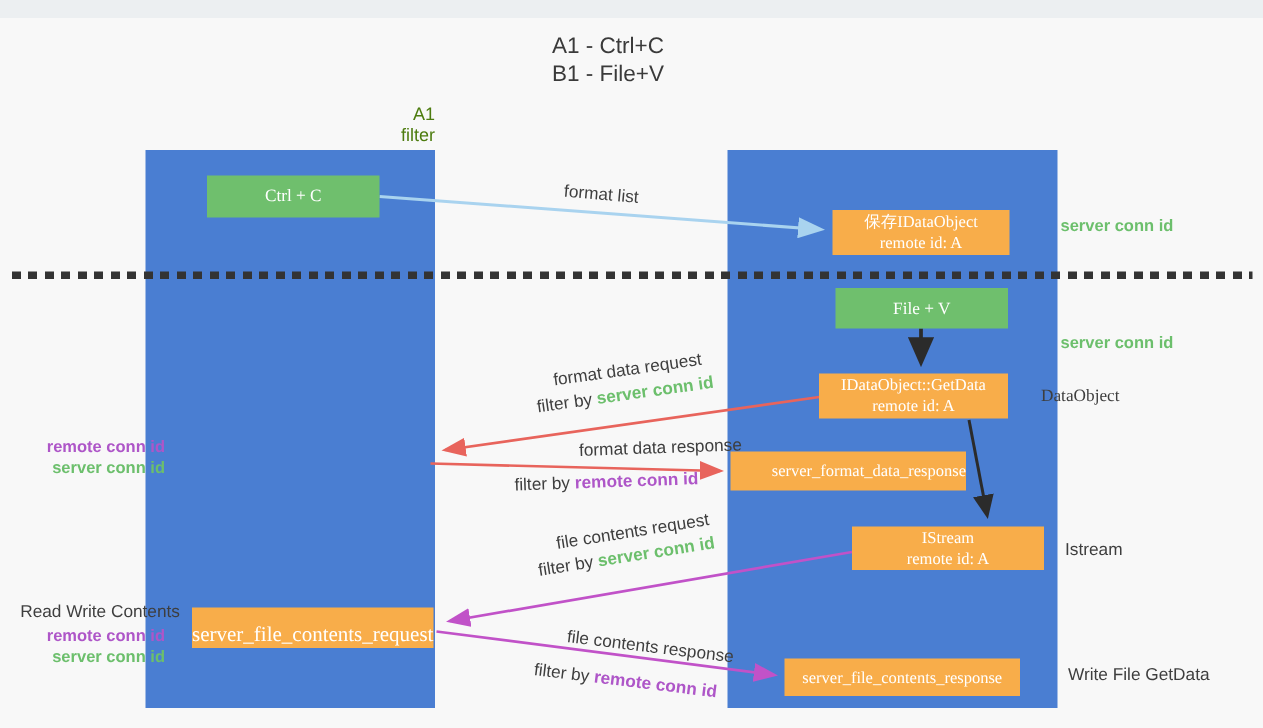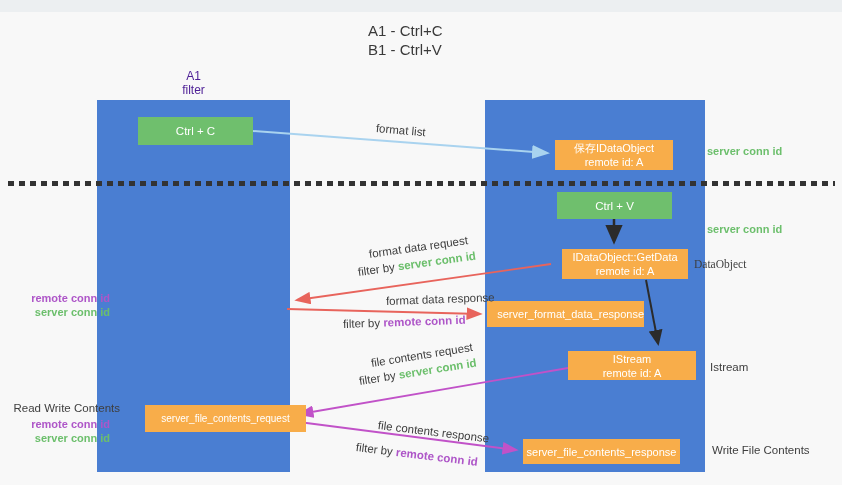--- a/index.html
+++ b/index.html
@@ -12,27 +12,27 @@
     background: #f8f8f8;
     overflow: hidden;
     margin: 12px auto;
   }
   .abs { position: absolute; }
   .title {
     left: 368px; top: 9px;
     font-size: 15px; line-height: 19px; color: #3a3a3a;
   }
   .col-header {
-    text-align: center; font-size: 12px; line-height: 14px; color: #4c1d95;
+    text-align: right; font-size: 12px; line-height: 14px; color: #4d7c0f;
   }
   .lifeline {
     background: #4a7ed2;
   }
   .node {
-    color: #fff; text-align: center; font-size: 11.5px;
+    color: #fff; text-align: center; font-size: 11.5px; font-family: Liberation Serif, serif;
   }
   .node.green { background: #6fbf6d; }
   .node.orange { background: #f8ad4a; }
   .node.single { display: flex; align-items: center; justify-content: center; }
   .node.double { display: flex; flex-direction: column; align-items: center; justify-content: center; font-size: 11px; line-height: 14px; }
   .dotted-line {
     left: 8px; top: 169px; width: 827px; height: 5px;
     background: repeating-linear-gradient(90deg, #333 0 6px, transparent 6px 11px);
   }
   .flow-label {
@@ -47,21 +47,21 @@
   .left-stack { text-align: right; line-height: 14px; }
   svg.arrows { left: 0; top: 0; pointer-events: none; }
 </style>
 </head>
 <body>
 
 <div id="canvas">
 
   <div class="abs title">
     <div>A1 - Ctrl+C</div>
-    <div>B1 - Ctrl+V</div>
+    <div>B1 - File+V</div>
   </div>
 
   <div class="abs col-header" style="left:97px; top:57px; width:193px;">
     <div>A1</div>
     <div>filter</div>
   </div>
 
   <div class="abs lifeline" style="left:97px; top:88px; width:193px; height:372px;"></div>
   <div class="abs lifeline" style="left:485px; top:88px; width:220px; height:372px;"></div>
 
@@ -87,32 +87,32 @@
     <line x1="287" y1="297" x2="480" y2="302" stroke="#e8645c" stroke-width="1.8" marker-end="url(#head-red)"></line>
     <line x1="568" y1="356" x2="300" y2="402" stroke="#c152c8" stroke-width="1.8" marker-end="url(#head-magenta)"></line>
     <line x1="291" y1="409" x2="516" y2="438" stroke="#c152c8" stroke-width="1.8" marker-end="url(#head-magenta)"></line>
   </svg>
 
   <div class="abs dotted-line"></div>
 
   <div class="abs node green single" style="left:138px; top:105px; width:115px; height:28px;">
     <span>Ctrl + C</span>
   </div>
-  <div class="abs node orange single" style="left:145px; top:393px; width:161px; height:27px; font-size:10px;">
+  <div class="abs node orange single" style="left:128px; top:393px; width:161px; height:27px; font-size:14px;align-items:flex-end;">
     <span>server_file_contents_request</span>
   </div>
 
   <div class="abs node orange double" style="left:555px; top:128px; width:118px; height:30px;">
     <div>保存IDataObject</div>
     <div>remote id: A</div>
   </div>
   <div class="abs node green single" style="left:557px; top:180px; width:115px; height:27px;">
-    <span>Ctrl + V</span>
+    <span>File + V</span>
   </div>
-  <div class="abs node orange double" style="left:562px; top:237px; width:126px; height:30px;">
+  <div class="abs node orange double" style="left:546px; top:237px; width:126px; height:30px;">
     <div>IDataObject::GetData</div>
     <div>remote id: A</div>
   </div>
   <div class="abs node orange single" style="left:487px; top:289px; width:157px; height:26px; font-size:11px;justify-content:flex-end;">
     <span>server_format_data_response</span>
   </div>
   <div class="abs node orange double" style="left:568px; top:339px; width:128px; height:29px;">
     <div>IStream</div>
     <div>remote id: A</div>
   </div>
@@ -139,21 +139,21 @@
 
   <div class="abs flow-label" style="left:378px; top:407px; transform:rotate(7deg);">file contents response</div>
   <div class="abs flow-label" style="left:356px; top:429px; transform:rotate(7deg);">
     <span>filter by </span><span class="filter-key-purple">remote conn id</span>
   </div>
 
   <div class="abs conn-green" style="left:707px; top:133px;">server conn id</div>
   <div class="abs conn-green" style="left:707px; top:211px;">server conn id</div>
   <div class="abs side-label" style="left:694px; top:246px;font-family:Liberation Serif, serif;">DataObject</div>
   <div class="abs side-label" style="left:710px; top:349px;">Istream</div>
-  <div class="abs side-label" style="left:712px; top:432px;">Write File Contents</div>
+  <div class="abs side-label" style="left:712px; top:432px;">Write File GetData</div>
 
   <div class="abs left-stack" style="left:10px; top:279px; width:100px;">
     <div class="conn-purple">remote conn id</div>
     <div class="conn-green">server conn id</div>
   </div>
   <div class="abs side-label" style="left:0px; top:390px; width:120px; text-align:right;">Read Write Contents</div>
   <div class="abs left-stack" style="left:10px; top:405px; width:100px;">
     <div class="conn-purple">remote conn id</div>
     <div class="conn-green">server conn id</div>
   </div>

